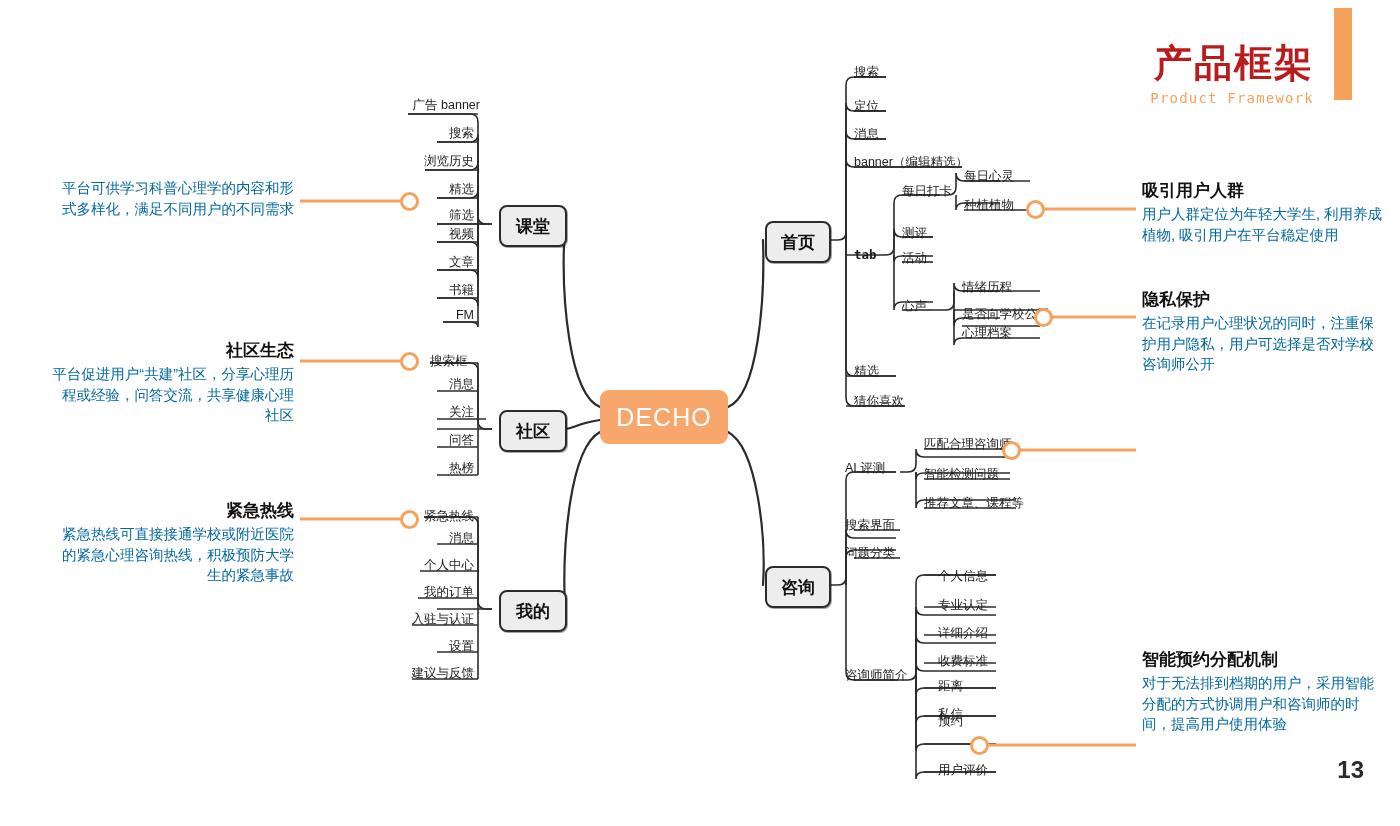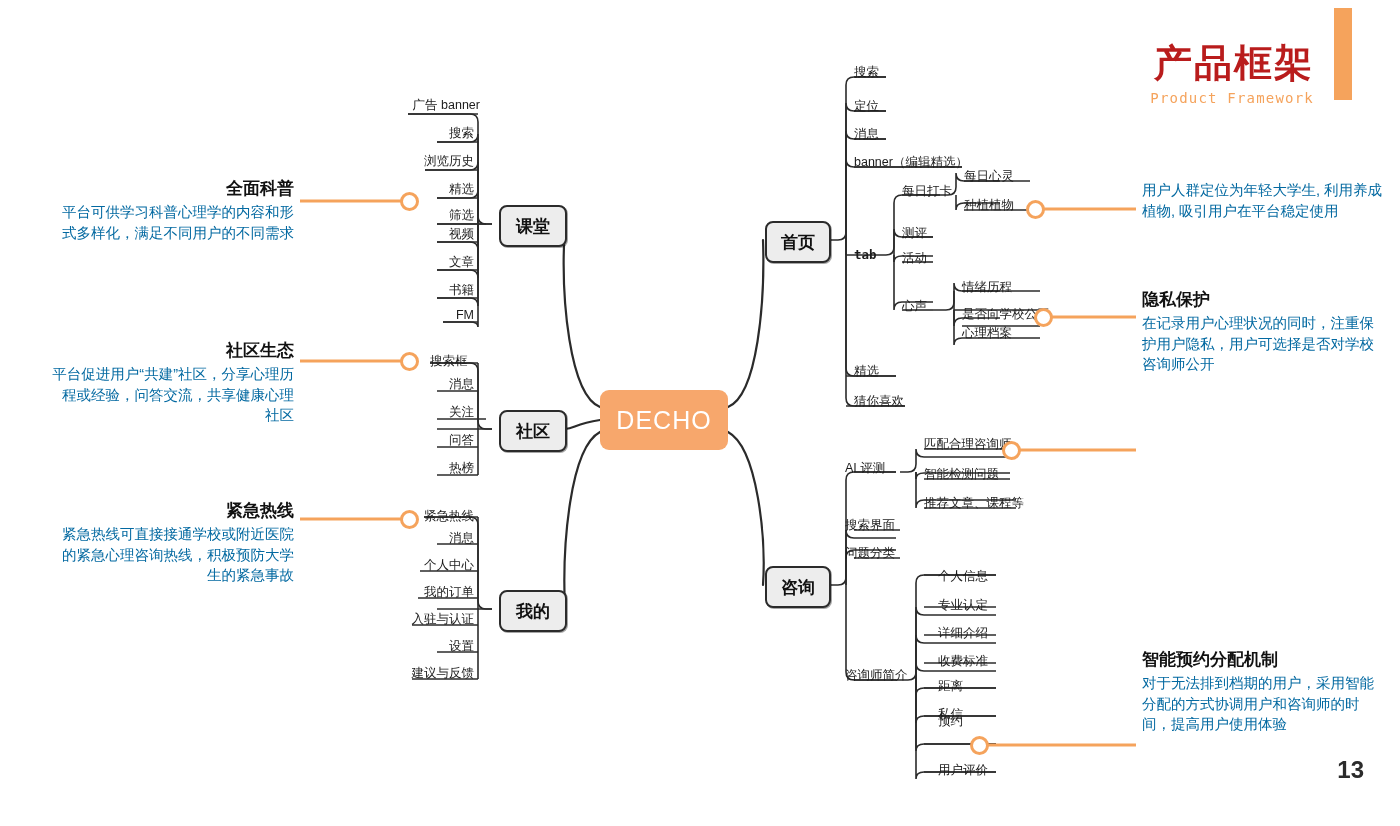--- a/index.html
+++ b/index.html
@@ -22,21 +22,21 @@
 
   
   .note{position:absolute;width:246px;}
   .note .t{font-size:17px;font-weight:bold;color:#111;margin:0 0 3px 0;line-height:1.25;}
   .note .b{font-size:14.5px;line-height:1.42;color:#0369a1;}
   .note.left{text-align:right;}
   .note.right{text-align:left;}
 
   
   .center-node{
-    position:absolute;left:600px;top:390px;width:128px;height:60px;
+    position:absolute;left:600px;top:390px;width:128px;height:54px;
     background:#F7A76C;border-radius:9px;
     display:flex;align-items:center;justify-content:center;
     color:#ffffff;font-size:25px;letter-spacing:1px;
   }
 
   
   .l1{
     position:absolute;width:64px;height:38px;
     background:#ededed;border:2px solid #2b2b2b;border-radius:8px;
     display:flex;align-items:center;justify-content:center;
@@ -201,33 +201,33 @@
       <path d="M988 745 L 1136 745"></path>
     </g>
   </svg>
 
   <div class="hdr-bar"></div>
   <div class="hdr-cn">产品框架</div>
   <div class="hdr-en">Product Framework</div>
   <div class="pagenum">13</div>
 
   <div class="note left" style="left:48px;top:178px;">
-    <div class="t">全面科普</div>
     <div class="b">平台可供学习科普心理学的内容和形式多样化，满足不同用户的不同需求</div>
   </div>
   <div class="note left" style="left:48px;top:340px;">
     <div class="t">社区生态</div>
     <div class="b">平台促进用户“共建”社区，分享心理历程或经验，问答交流，共享健康心理社区</div>
   </div>
   <div class="note left" style="left:48px;top:500px;">
     <div class="t">紧急热线</div>
     <div class="b">紧急热线可直接接通学校或附近医院的紧急心理咨询热线，积极预防大学生的紧急事故</div>
   </div>
 
   <div class="note right" style="left:1142px;top:180px;">
+    <div class="t">吸引用户人群</div>
     <div class="b">用户人群定位为年轻大学生, 利用养成植物, 吸引用户在平台稳定使用</div>
   </div>
   <div class="note right" style="left:1142px;top:289px;">
     <div class="t">隐私保护</div>
     <div class="b">在记录用户心理状况的同时，注重保护用户隐私，用户可选择是否对学校咨询师公开</div>
   </div>
   <div class="note right" style="left:1142px;top:649px;">
     <div class="t">智能预约分配机制</div>
     <div class="b">对于无法排到档期的用户，采用智能分配的方式协调用户和咨询师的时间，提高用户使用体验</div>
   </div>

